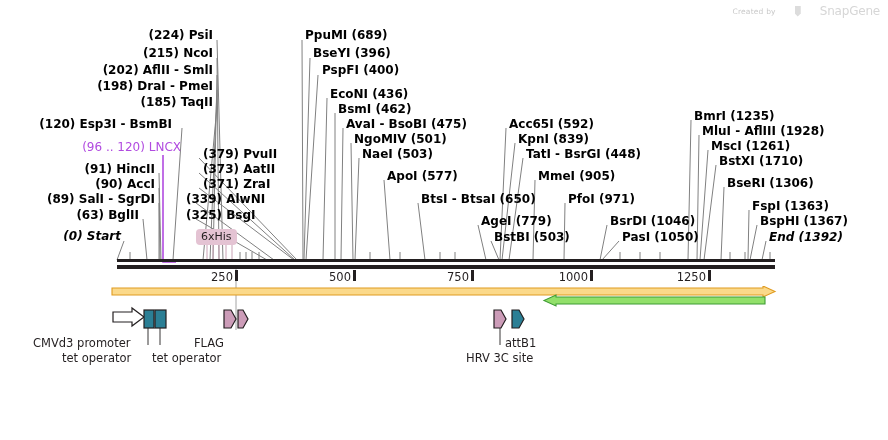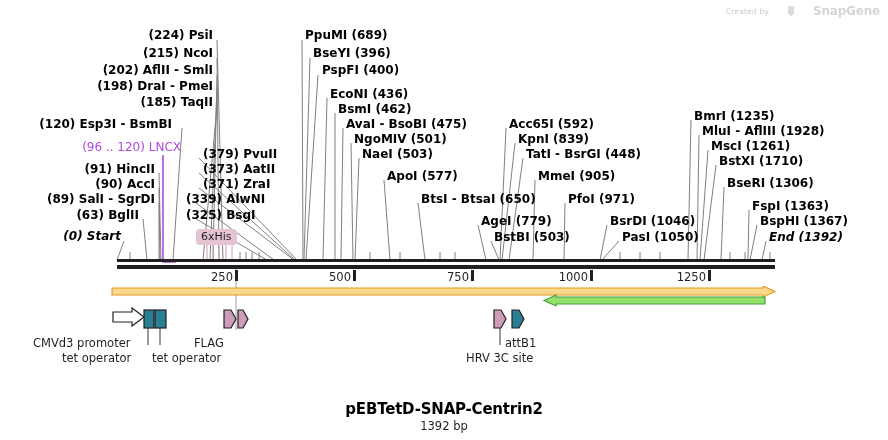--- a/index.html
+++ b/index.html
@@ -9,21 +9,21 @@
     font-family:"DejaVu Sans","Liberation Sans",sans-serif;
     overflow:hidden;
     position:relative;
     -webkit-font-smoothing:antialiased;
   }
   #map{position:absolute;left:0;top:0;width:888px;height:440px;}
 
   
   .credit{position:absolute;right:8px;top:4px;display:flex;align-items:center;gap:19px;}
   .credit .cb{font-size:7.5px;color:#c9c9c9;letter-spacing:.2px;}
-  .credit .sg{font-size:12px;color:#d6d6d6;font-weight:700;letter-spacing:-.2px;}
+  .credit .sg{font-size:12px;color:#d6d6d6;font-weight:400;letter-spacing:-.2px;}
   .credit .flag{display:inline-block;width:6px;height:11px;background:#dcdcdc;
     clip-path:polygon(0 0,100% 0,100% 72%,50% 100%,0 72%);}
 
   
   .lbl{position:absolute;white-space:nowrap;font-size:12px;color:#000;line-height:1;}
   .lbl .nm{font-weight:bold;}
   .lbl.ital .nm{font-style:italic;}
   .lbl.lncx{color:#b14be0;font-weight:normal;}
   .lbl.lncx .nm{font-weight:normal;}
 
@@ -273,16 +273,14 @@
     </g>
   </svg>
 
   <div class="flab" style="left:33px;top:336px">CMVd3 promoter</div>
   <div class="flab" style="left:62px;top:351px">tet operator</div>
   <div class="flab" style="left:152px;top:351px">tet operator</div>
   <div class="flab" style="left:194px;top:336px">FLAG</div>
   <div class="flab" style="left:505px;top:336px">attB1</div>
   <div class="flab" style="left:466px;top:351px">HRV 3C site</div>
 
-  <div class="title" style="top:400px">pEBTetD-SNAP-Centrin2</div>
-  <div class="subtitle" style="top:419px">1392 bp</div>
 
 </div>
 
 </body></html>

